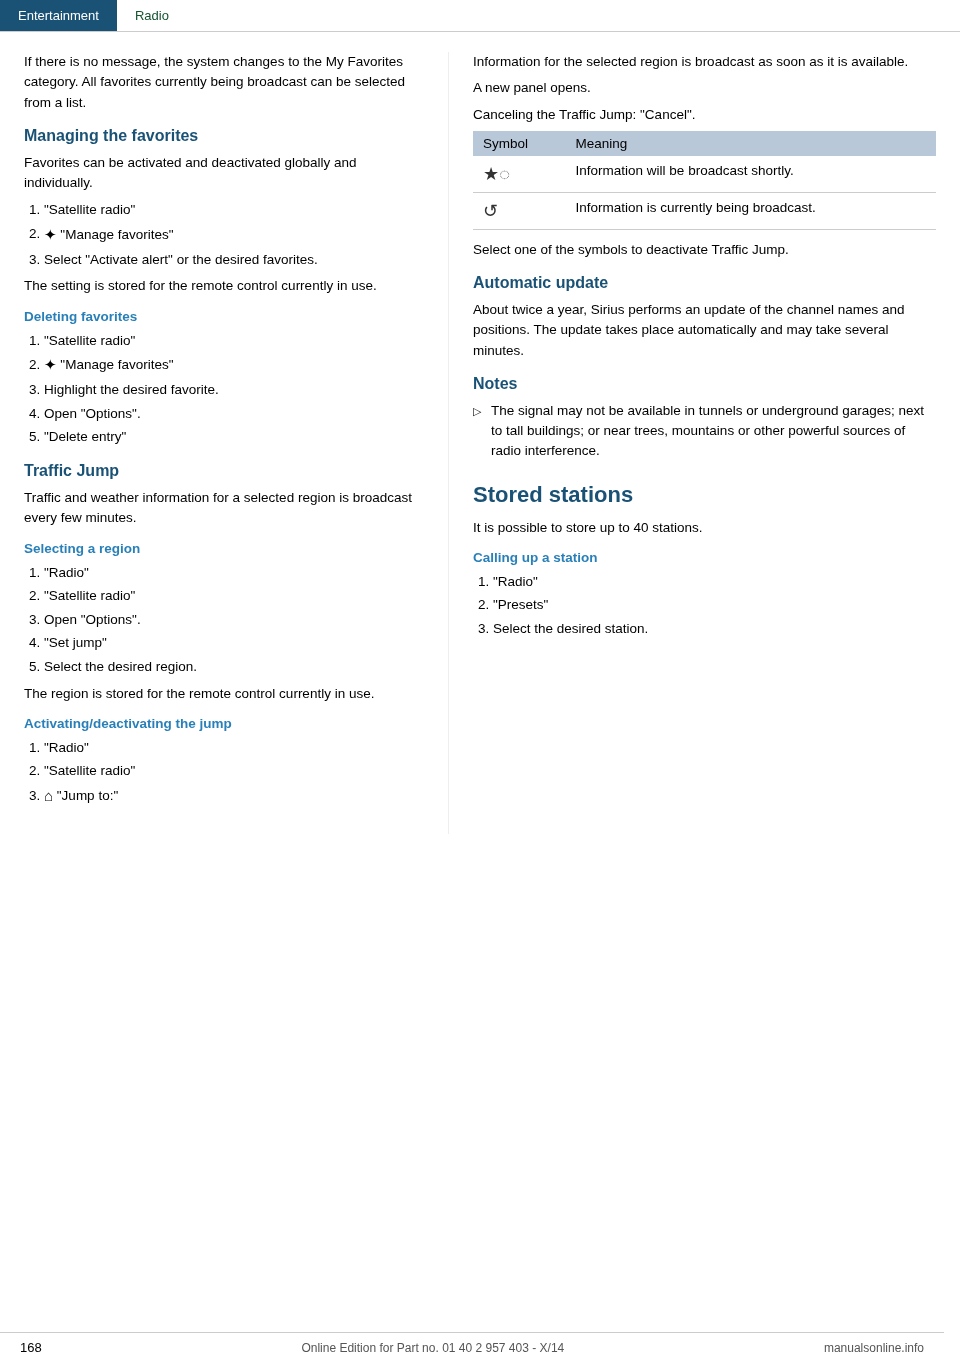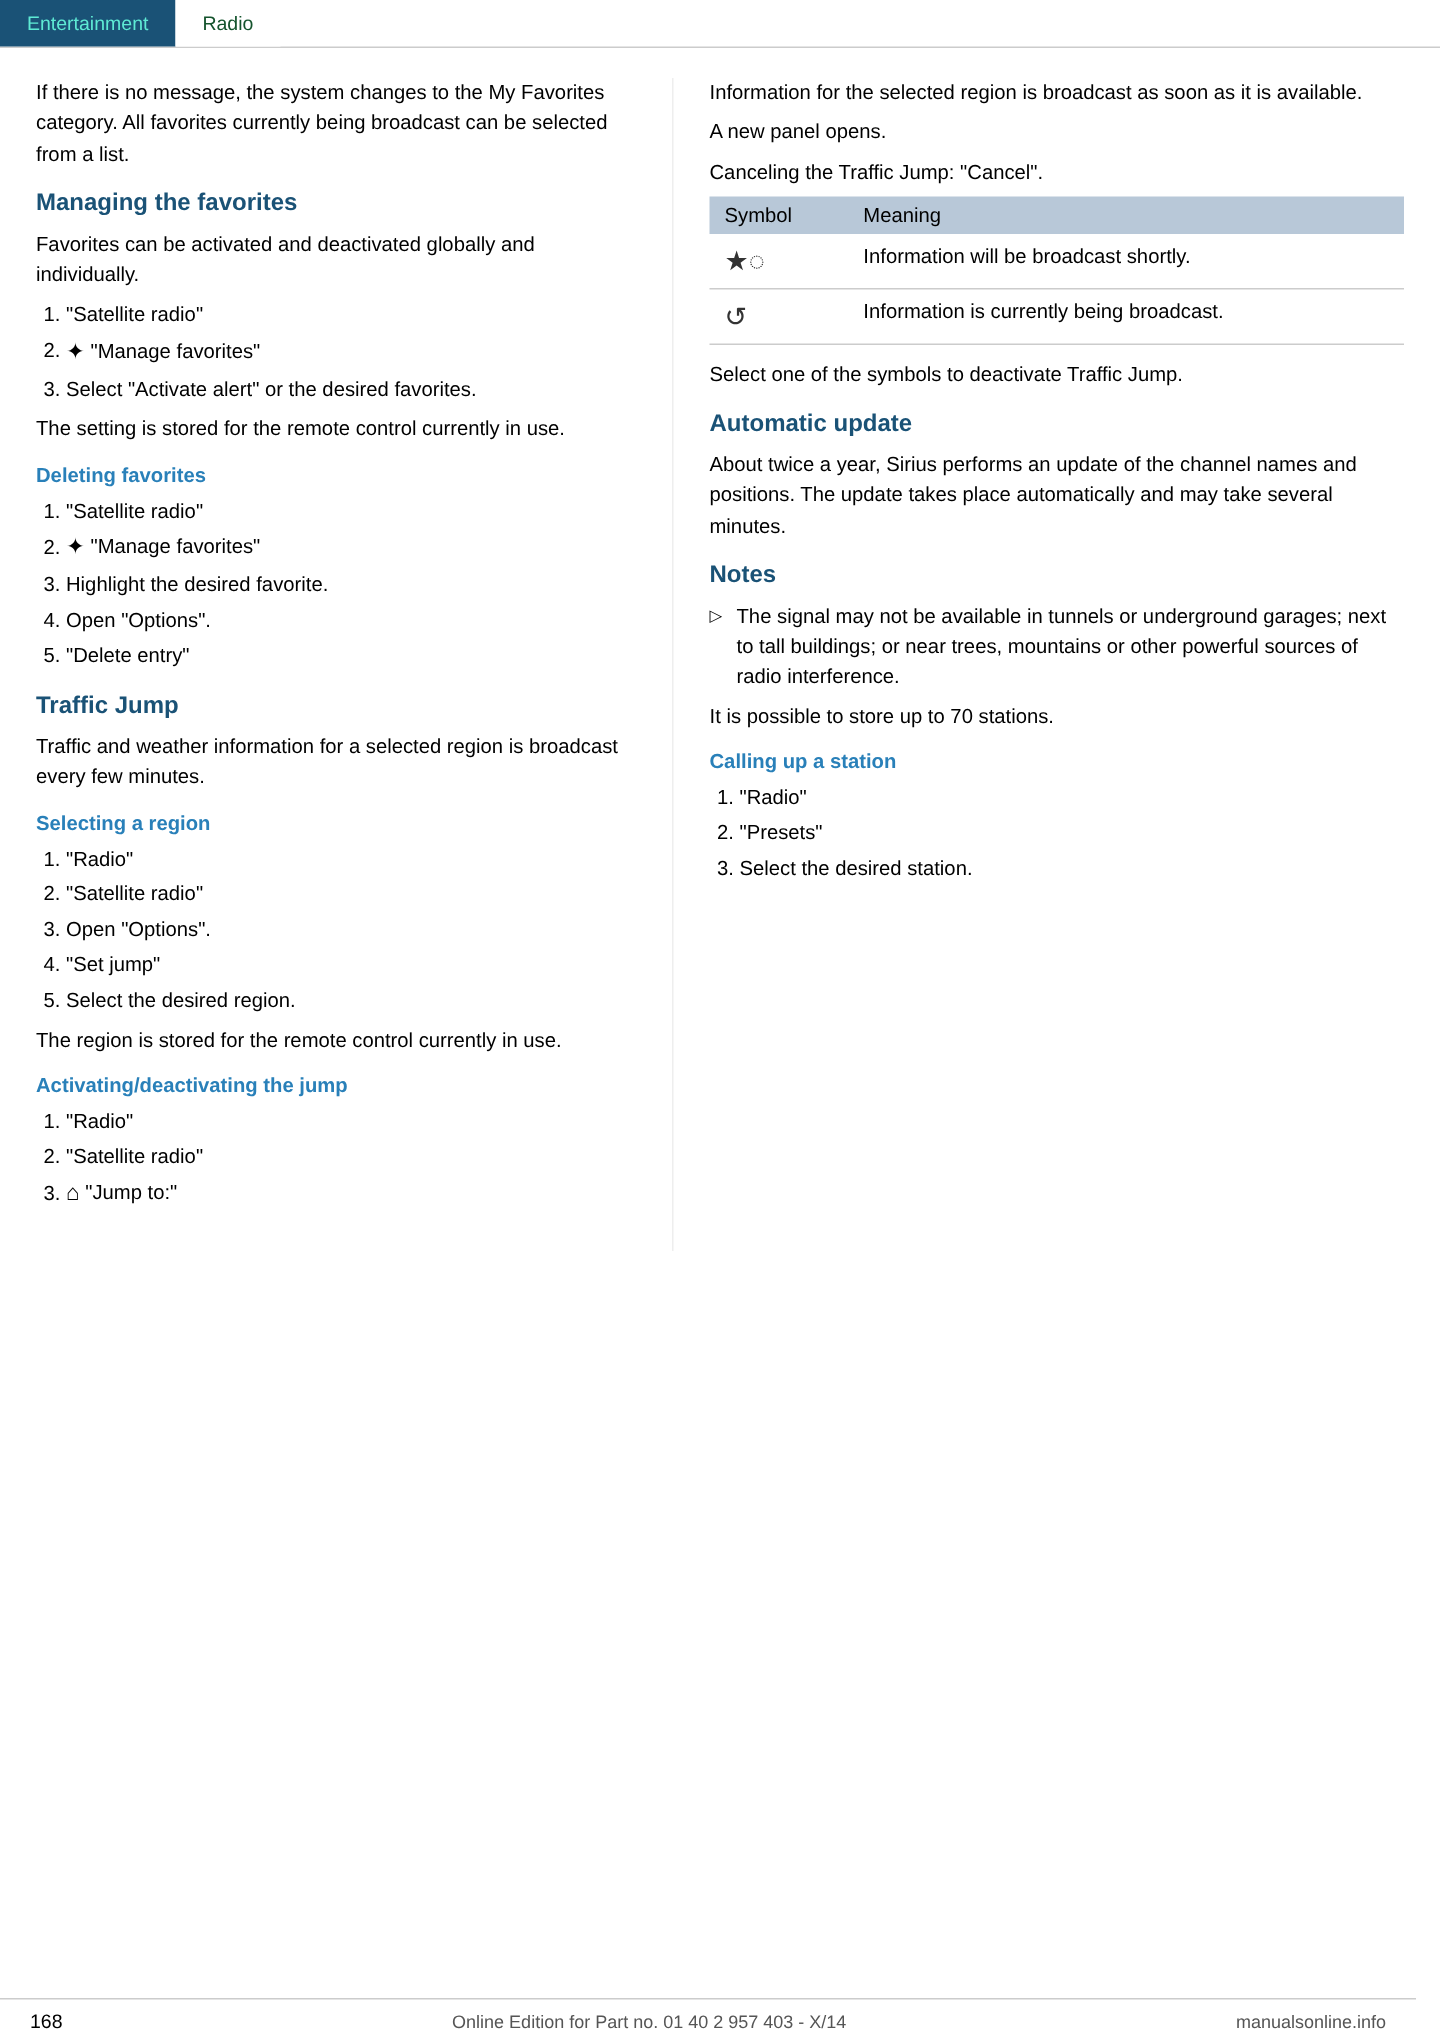--- a/index.html
+++ b/index.html
@@ -22,21 +22,21 @@
     }
     .tab {
       padding: 0 18px;
       display: flex;
       align-items: center;
       font-size: 13px;
       cursor: pointer;
     }
     .tab.active {
       background: #1a5276;
-      color: #5eead4;
+      color: #ffffff;
     }
     .tab.inactive {
       background: #fff;
       color: #14532d;
     }
 
     
     .content {
       display: flex;
       padding: 20px 0 0 0;
@@ -264,22 +264,23 @@
     <p class="body-text">Select one of the symbols to deactivate Traffic Jump.</p>
 
     <div class="section-title-blue">Automatic update</div>
     <p class="body-text">About twice a year, Sirius performs an update of the channel names and positions. The update takes place automatically and may take several minutes.</p>
 
     <div class="section-title-blue">Notes</div>
     <ul class="bullets">
       <li>The signal may not be available in tunnels or underground garages; next to tall buildings; or near trees, mountains or other powerful sources of radio interference.</li>
     </ul>
 
-
-    <p class="body-text">It is possible to store up to 70 stations.</p>
+    <div class="big-section-title">Stored stations</div>
+
+    <p class="body-text">It is possible to store up to 40 stations.</p>
 
     <div class="subsection-title">Calling up a station</div>
     <ol>
       <li>"Radio"</li>
       <li>"Presets"</li>
       <li>Select the desired station.</li>
     </ol>
   </div>
 
 </div>

